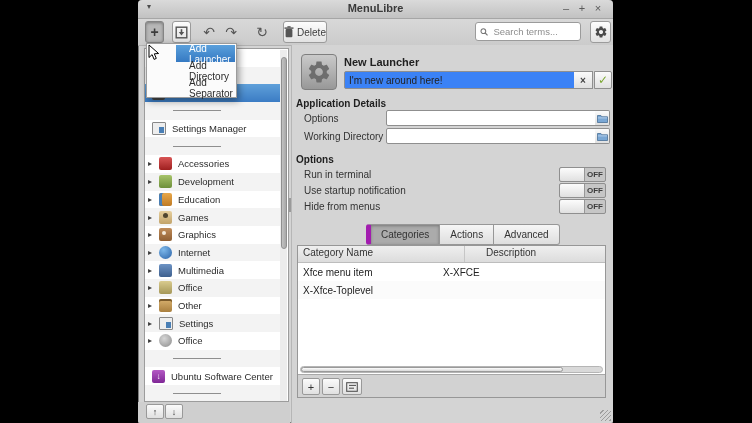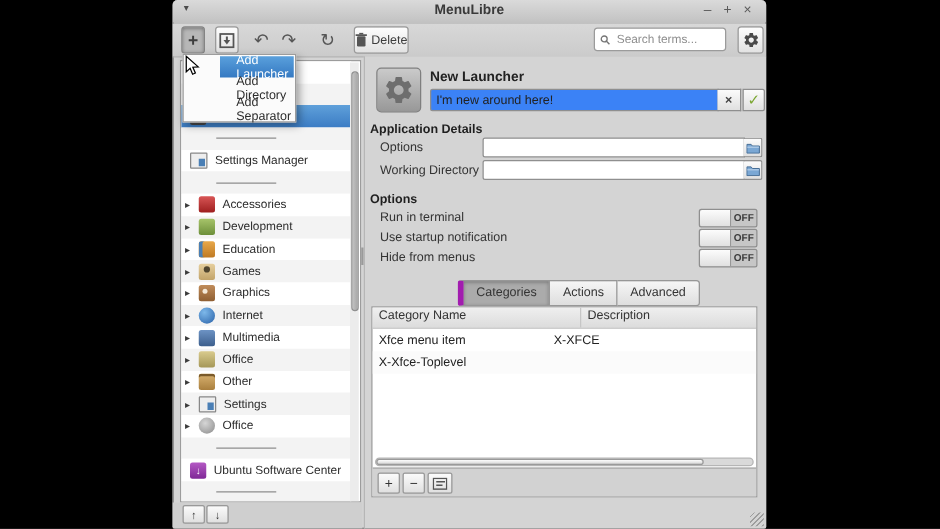--- a/index.html
+++ b/index.html
@@ -87,21 +87,21 @@
   .toggle{position:absolute;left:267px;width:47px;height:15px;border:1px solid #8f8f8f;border-radius:2px;background:#c6c6c6;box-sizing:border-box;display:flex;}
   .t0{top:122px;} .t1{top:138px;} .t2{top:154px;}
   .knob{width:24px;height:13px;background:linear-gradient(#fcfcfc,#e0e0e0);border-right:1px solid #979797;border-radius:2px 0 0 2px;}
   .tstate{flex:1;text-align:center;font-size:8px;font-weight:bold;color:#3c3c3c;line-height:13px;}
   .tabs{position:absolute;left:74px;top:179px;height:21px;display:flex;}
   .tab{height:21px;background:linear-gradient(#f6f6f6,#dedede);border:1px solid #979797;border-left:none;font-size:10px;color:#333;padding:0 10px;display:flex;align-items:center;font-family:inherit;}
   .tab:first-child{border-left:5px solid #a21caf;border-radius:3px 0 0 3px;}
   .tab:last-child{border-radius:0 3px 3px 0;}
   .tab.active{background:#ababab;box-shadow:inset 0 1px 3px rgba(0,0,0,.3);}
   .tframe{position:absolute;left:5px;top:200px;width:309px;height:153px;border:1px solid #979797;background:#fff;box-sizing:border-box;overflow:hidden;}
-  .thead{display:flex;height:16px;background:linear-gradient(#efefef,#dcdcdc);border-bottom:1px solid #bdbdbd;}
+  .thead{display:flex;height:16px;background:linear-gradient(#efefef,#dcdcdc);border-bottom:1px solid #bdbdbd;gap:16px;}
   .thc{font-size:10px;color:#333;padding:1px 0 0 5px;box-sizing:border-box;}
   .thc1{width:167px;border-right:1px solid #c6c6c6;}
   .thc2{flex:1;}
   .trowt{display:flex;height:18px;align-items:center;}
   .trowt:nth-child(odd){background:#fbfbfb;}
   .tcell{font-size:10px;color:#222;padding-left:5px;box-sizing:border-box;}
   .tc1{width:167px;} .tc2{flex:1;}
   .hscroll{position:absolute;left:2px;top:120px;width:303px;height:7px;background:#d9d9d9;border:1px solid #b5b5b5;border-radius:4px;box-sizing:border-box;}
   .hthumb{position:absolute;left:0;top:0;width:262px;height:5px;background:linear-gradient(#fdfdfd,#d8d8d8);border:1px solid #9a9a9a;border-radius:4px;box-sizing:border-box;}
   .tbar{position:absolute;left:0;top:128px;width:100%;height:24px;background:#d2d2d2;border-top:1px solid #a8a8a8;}

